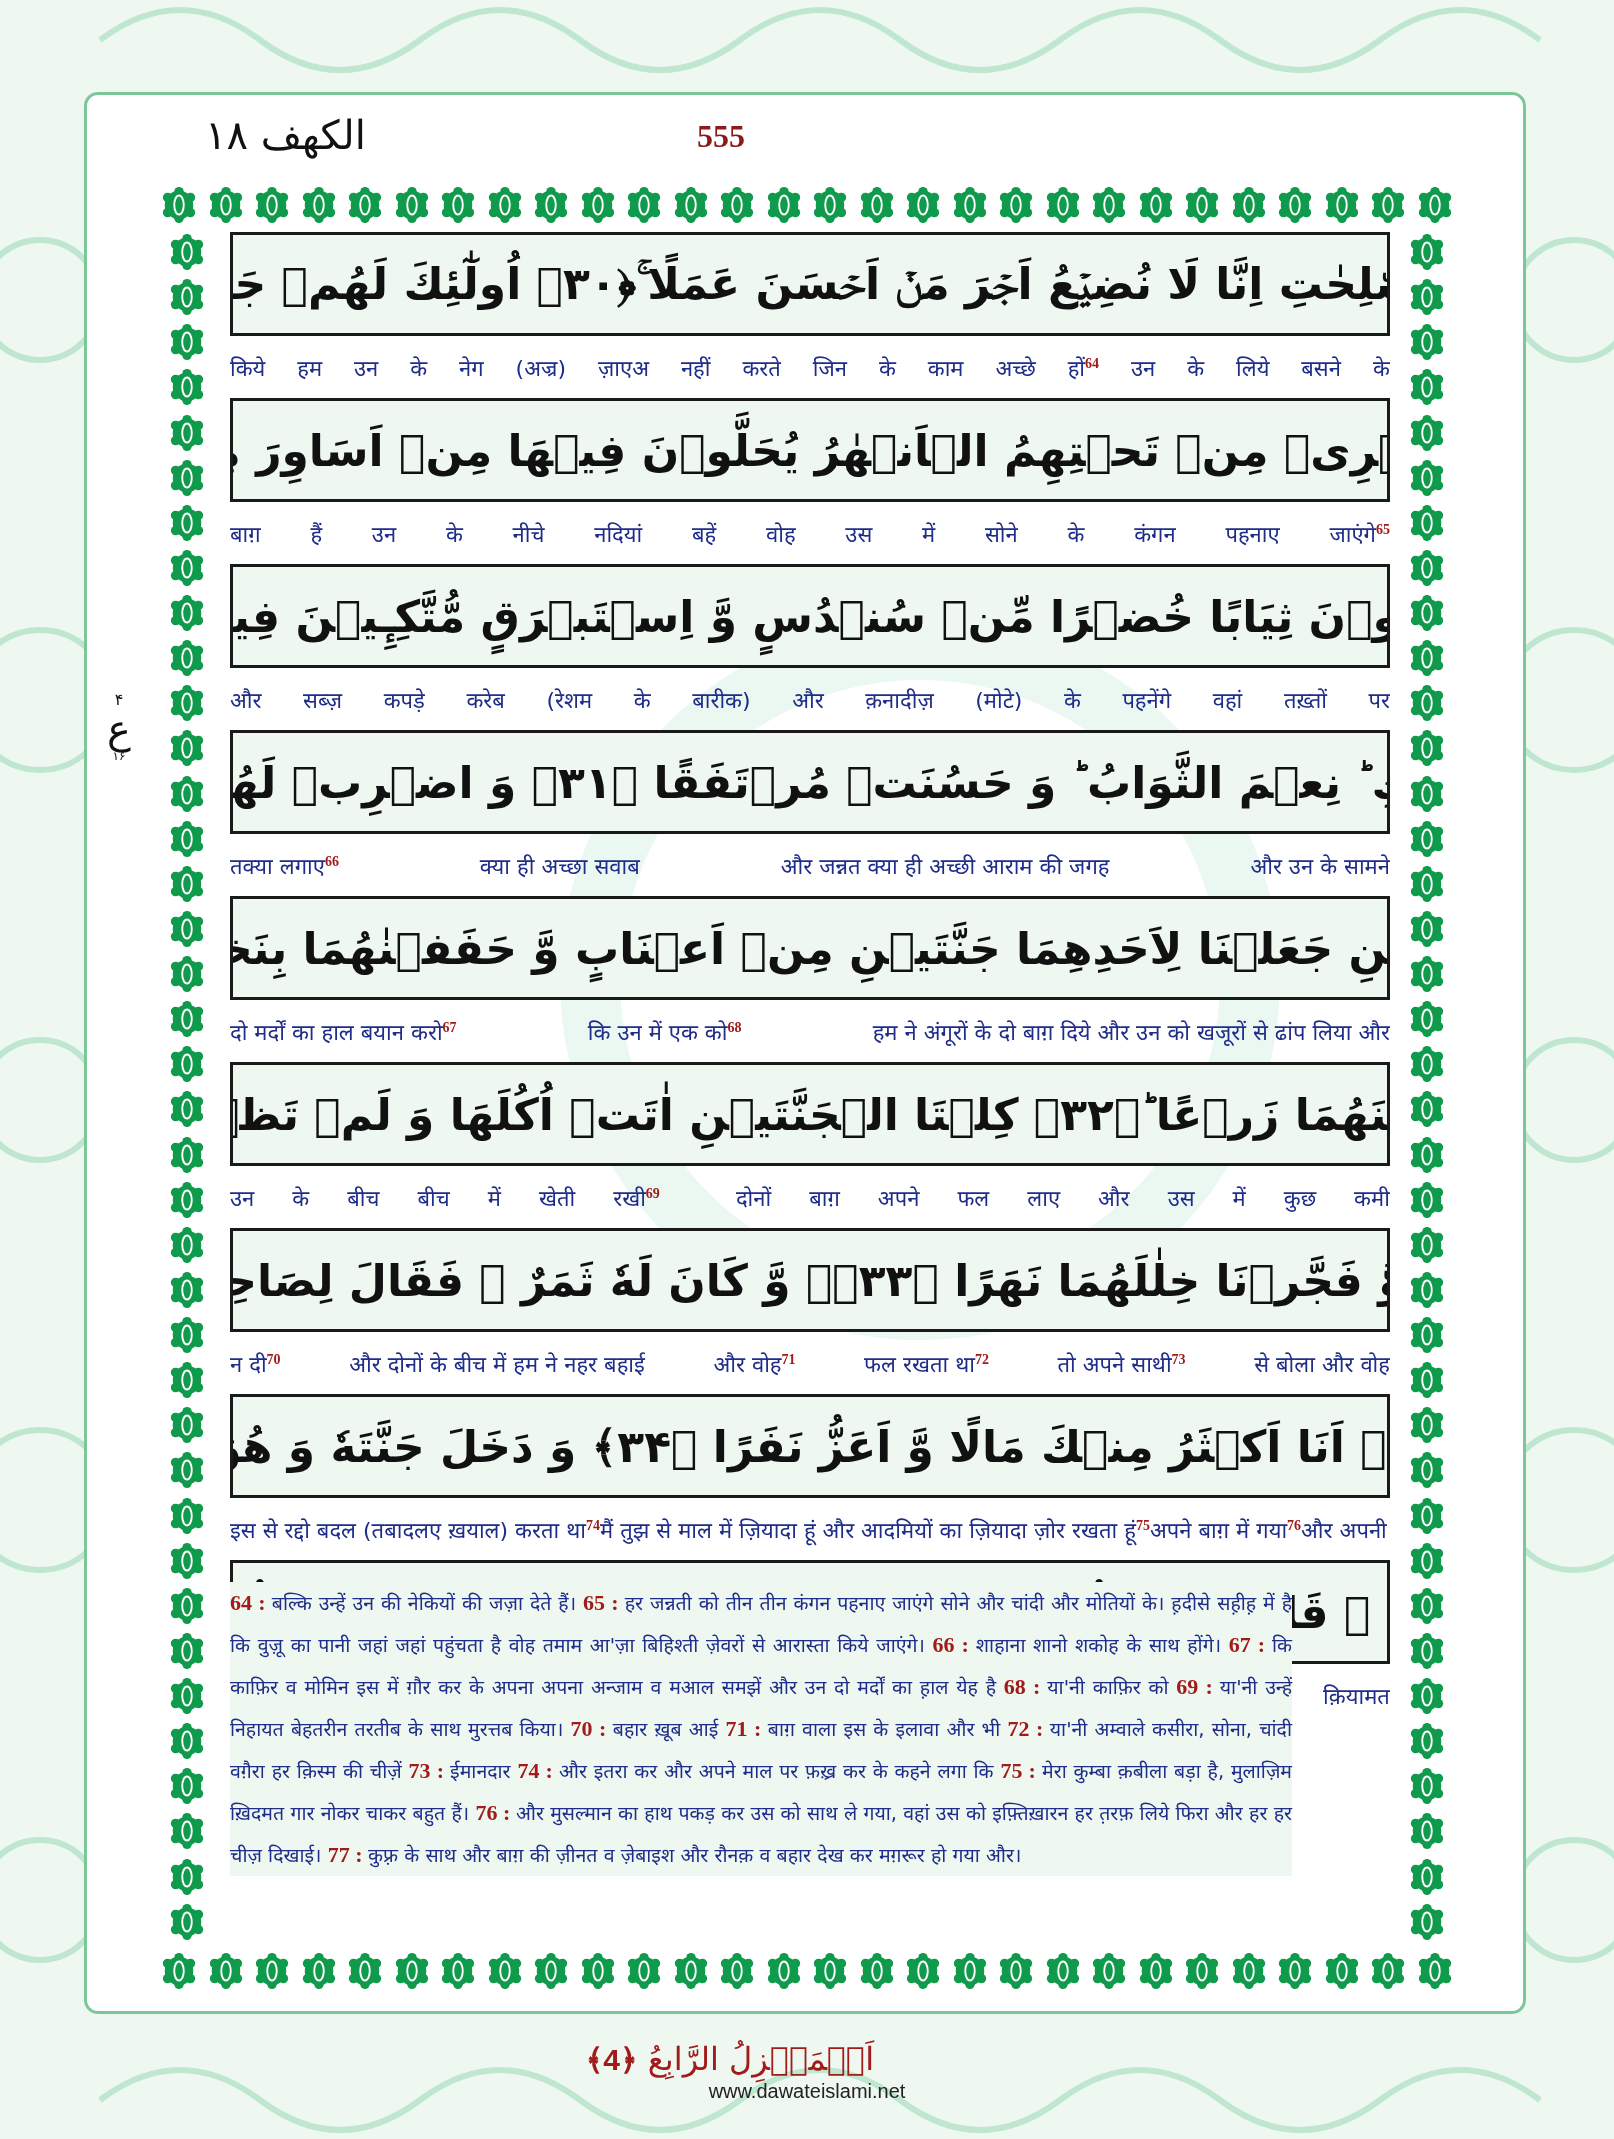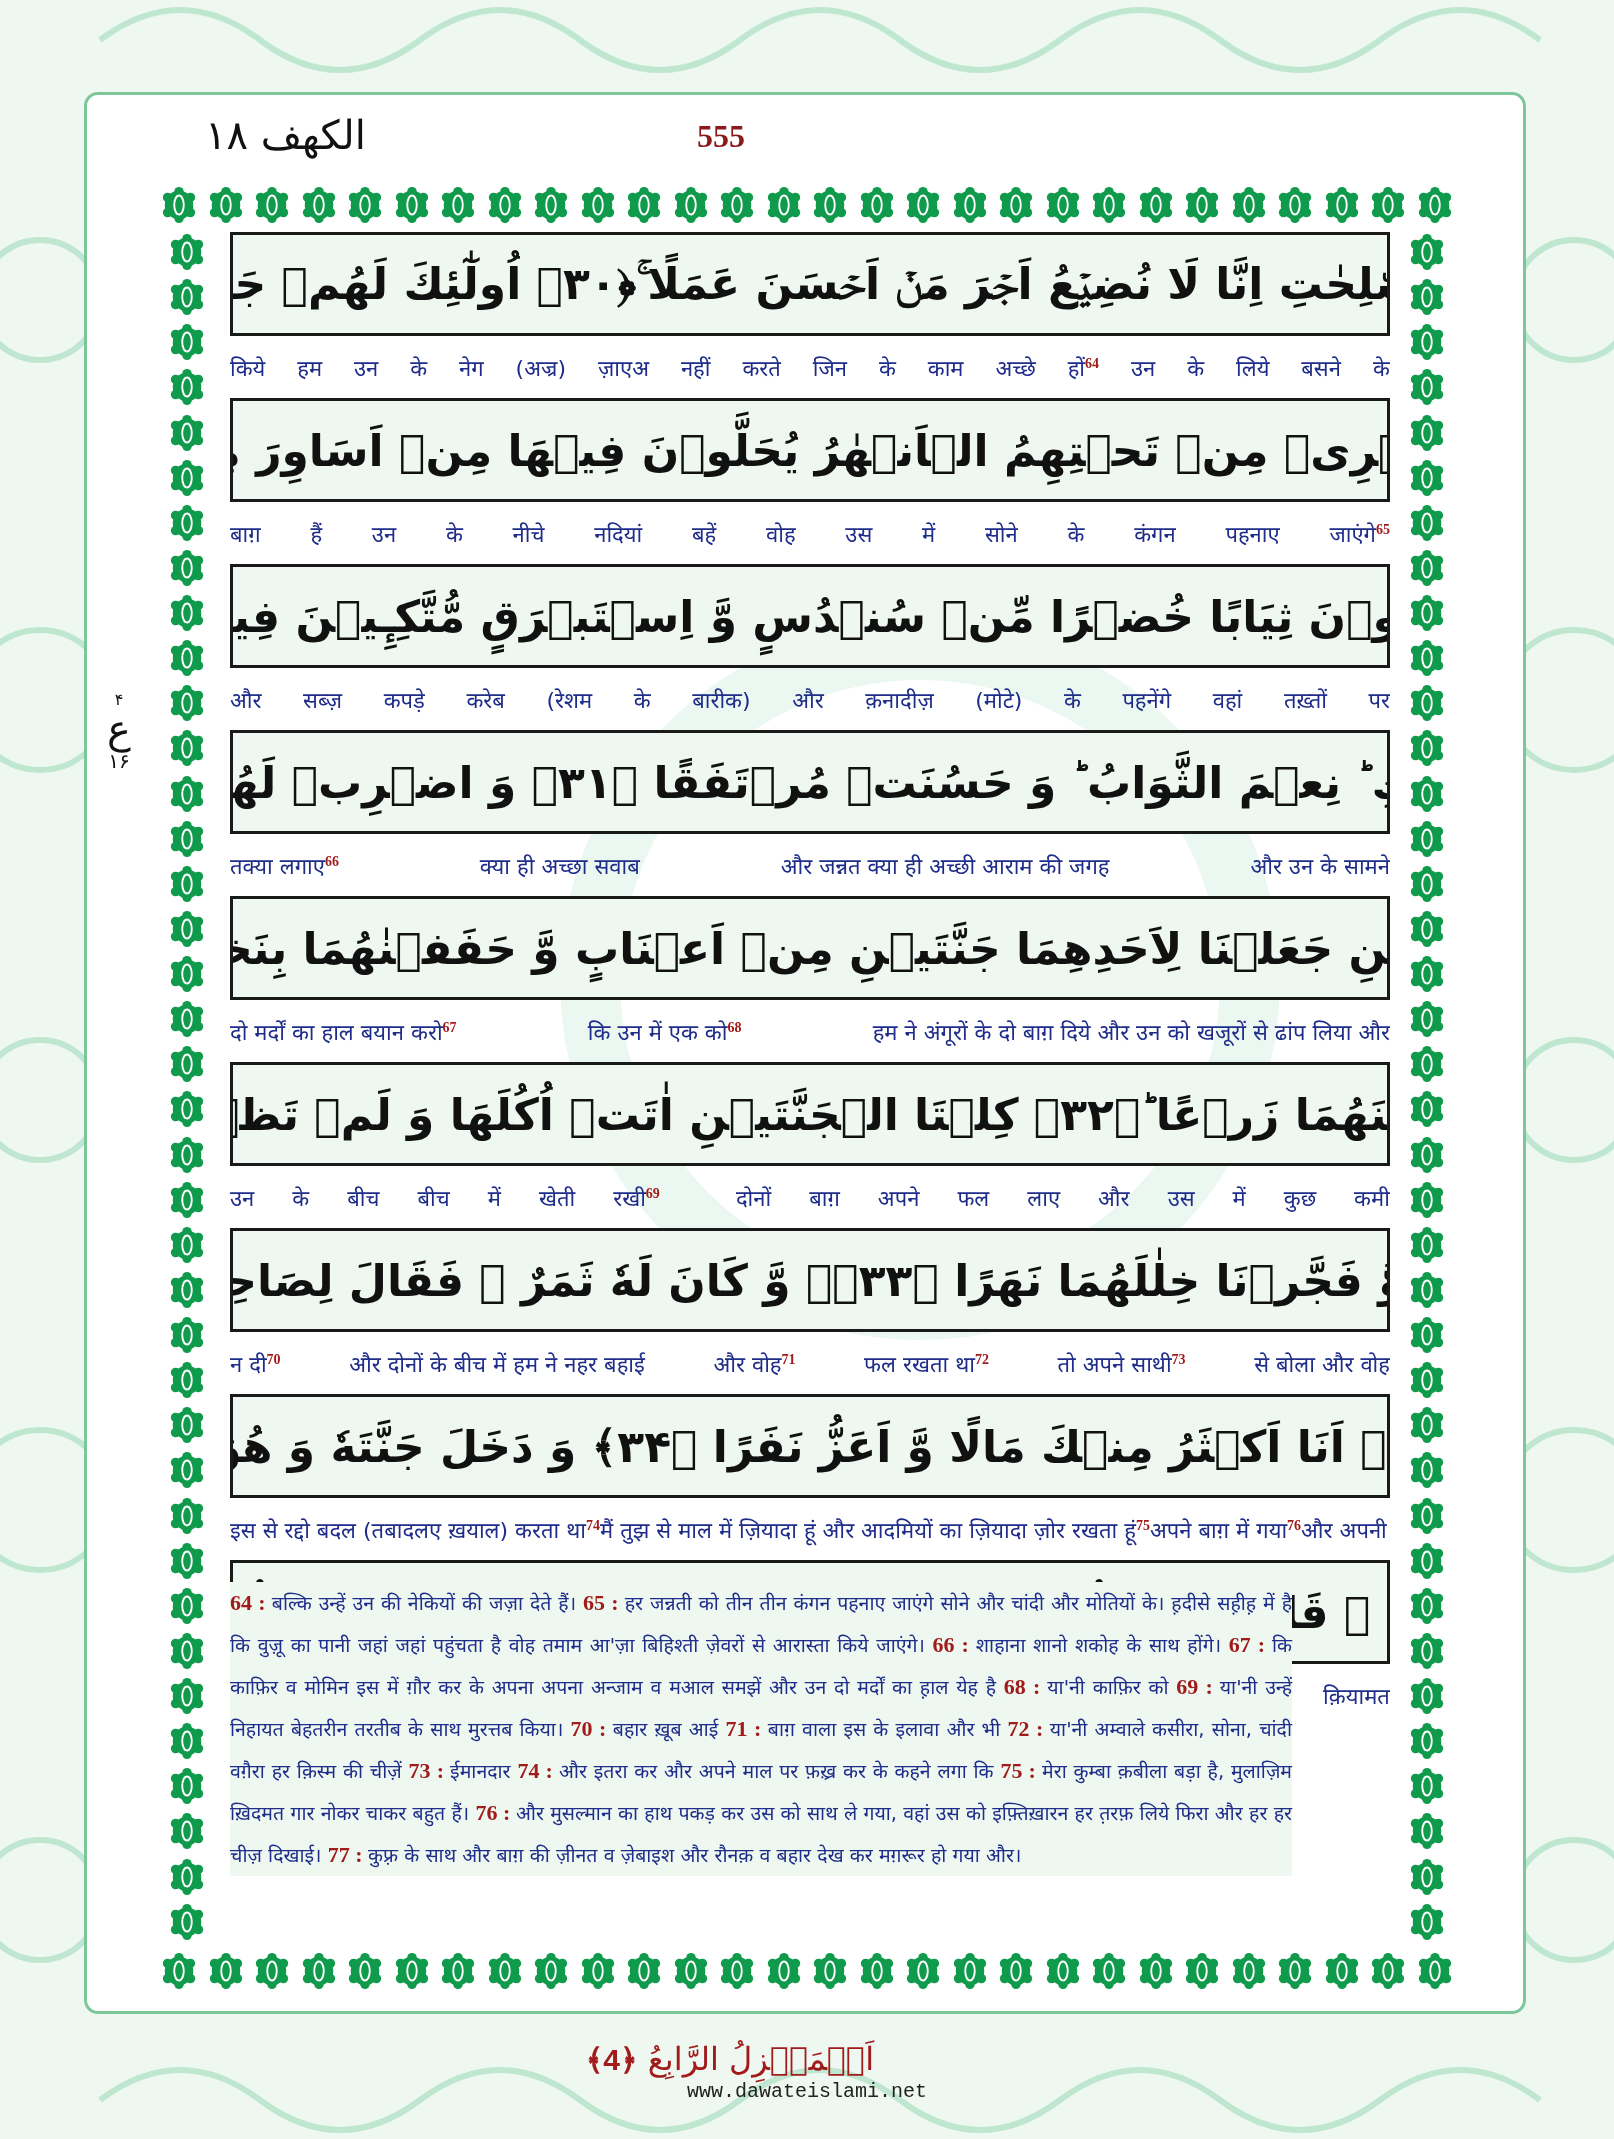--- a/index.html
+++ b/index.html
@@ -63,29 +63,29 @@
     font-family:"DejaVu Sans", sans-serif; font-size:19.5px; color:#1f2d8a; line-height:41px;
     text-align:justify; background:#eef8f1;
   }
   .footnotes .num { color:#a11b1b; font-weight:bold; font-family:"Liberation Serif", serif; font-size:22px; }
   .ruku {
     position:absolute; left:94px; top:690px; width:50px; text-align:center;
     font-family:"DejaVu Serif", serif; color:#111;
   }
   .ruku .top { font-size:16px; }
   .ruku .mid { font-size:40px; line-height:40px; }
-  .ruku .bot { font-size:20px; }
+  .ruku .bot { font-size:12px; }
   .manzil {
     position:absolute; left:0; width:1460px; top:2040px; text-align:center;
     font-family:"DejaVu Serif", serif; font-size:32px; color:#a11b1b; direction:rtl;
   }
   .manzil .badge { font-family:"Liberation Sans", sans-serif; font-weight:bold; font-size:30px; }
   .website {
     position:absolute; left:0; width:1614px; top:2080px; text-align:center;
-    font-family:Liberation Mono, monospace; font-size:20px; color:#222;
+    font-family:Liberation Sans, sans-serif; font-size:20px; color:#222;
   }
   .watermark {
     position:absolute; left:560px; top:620px; width:720px; height:720px; border-radius:50%;
     border:60px solid rgba(120,200,160,0.15); box-sizing:border-box; pointer-events:none;
   }
 </style>
 </head>
 <body>
 
 <svg class="bg-swirls" width="1614" height="2139" viewBox="0 0 1614 2139">

